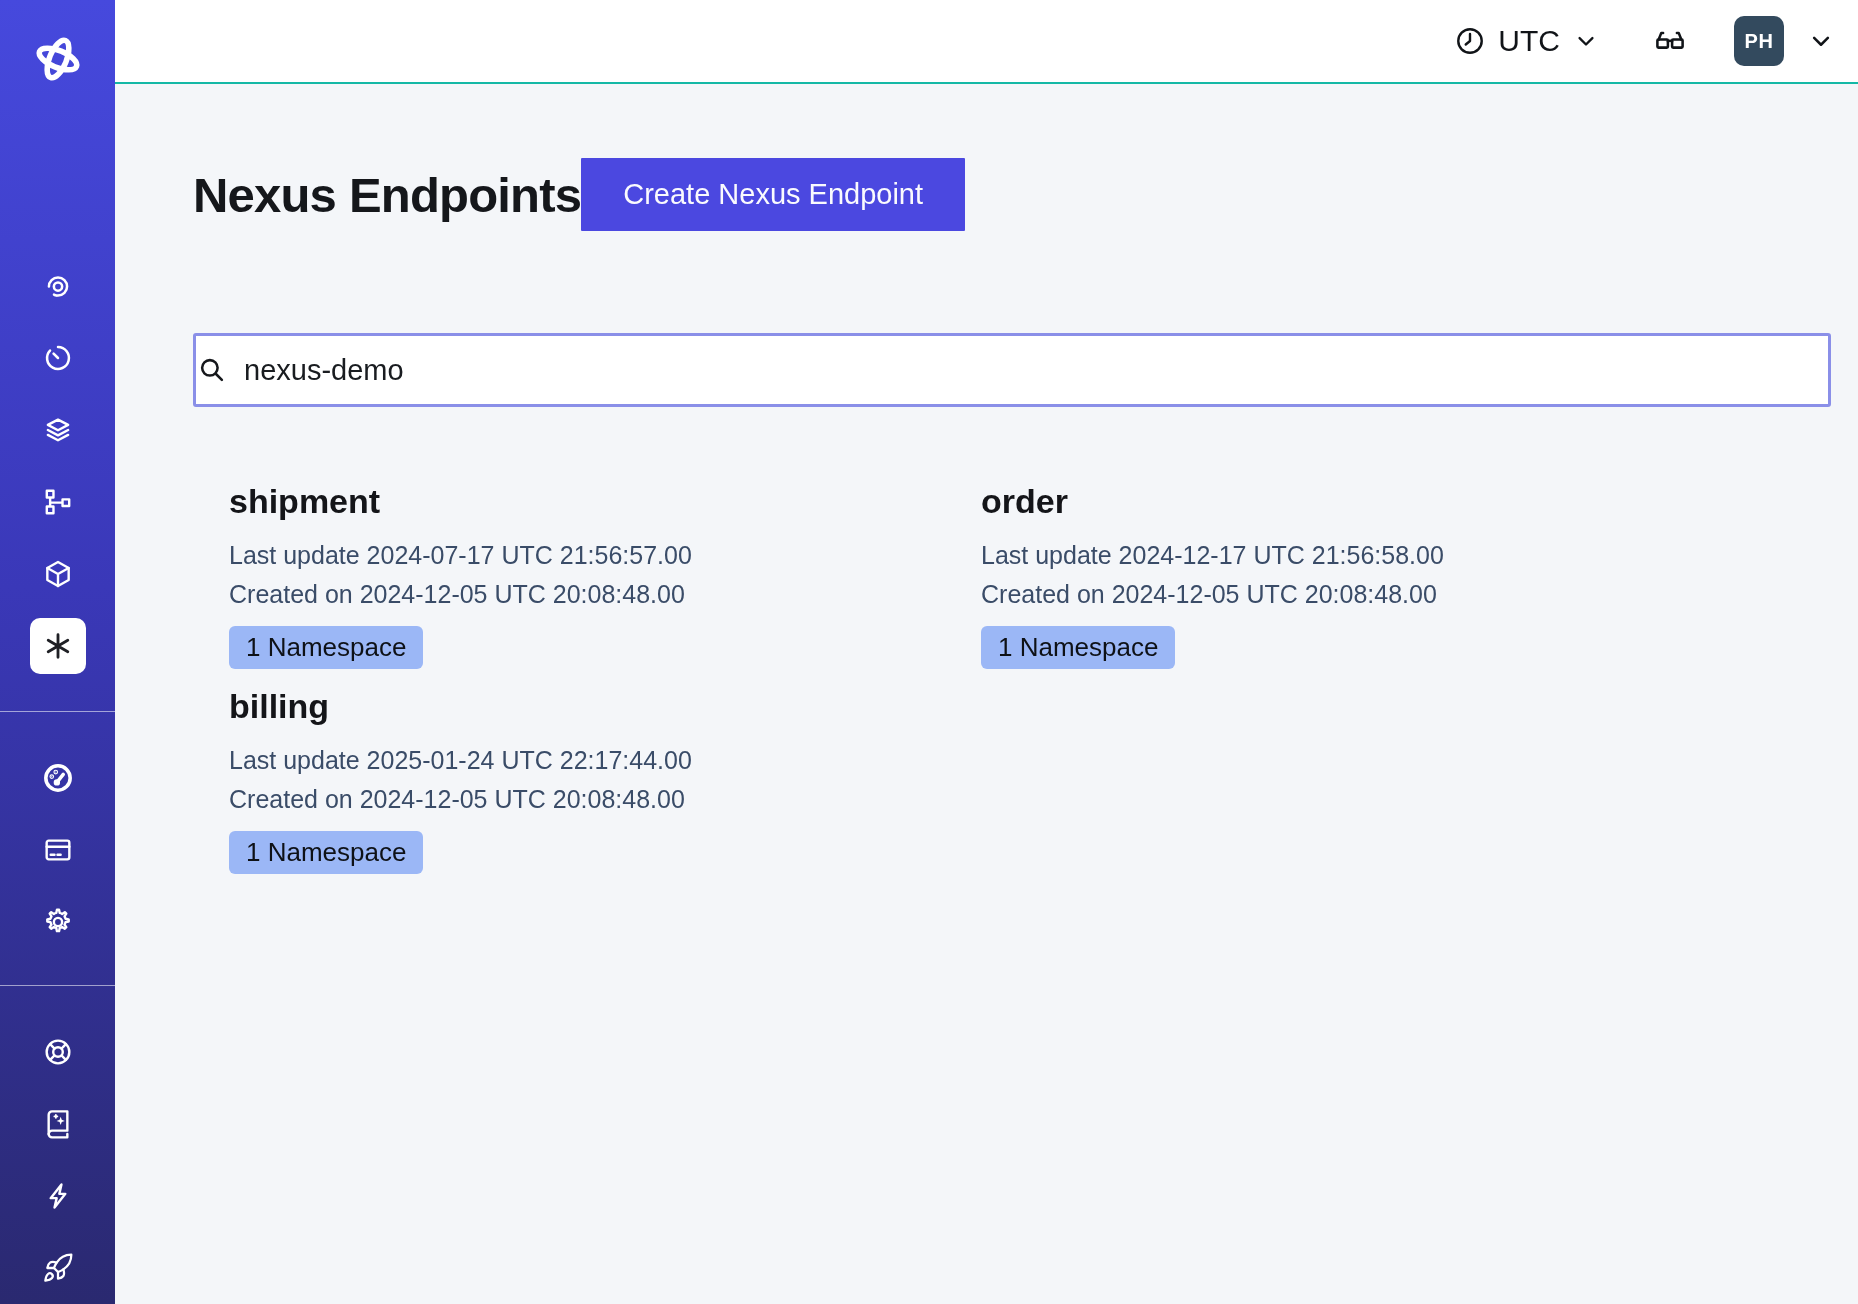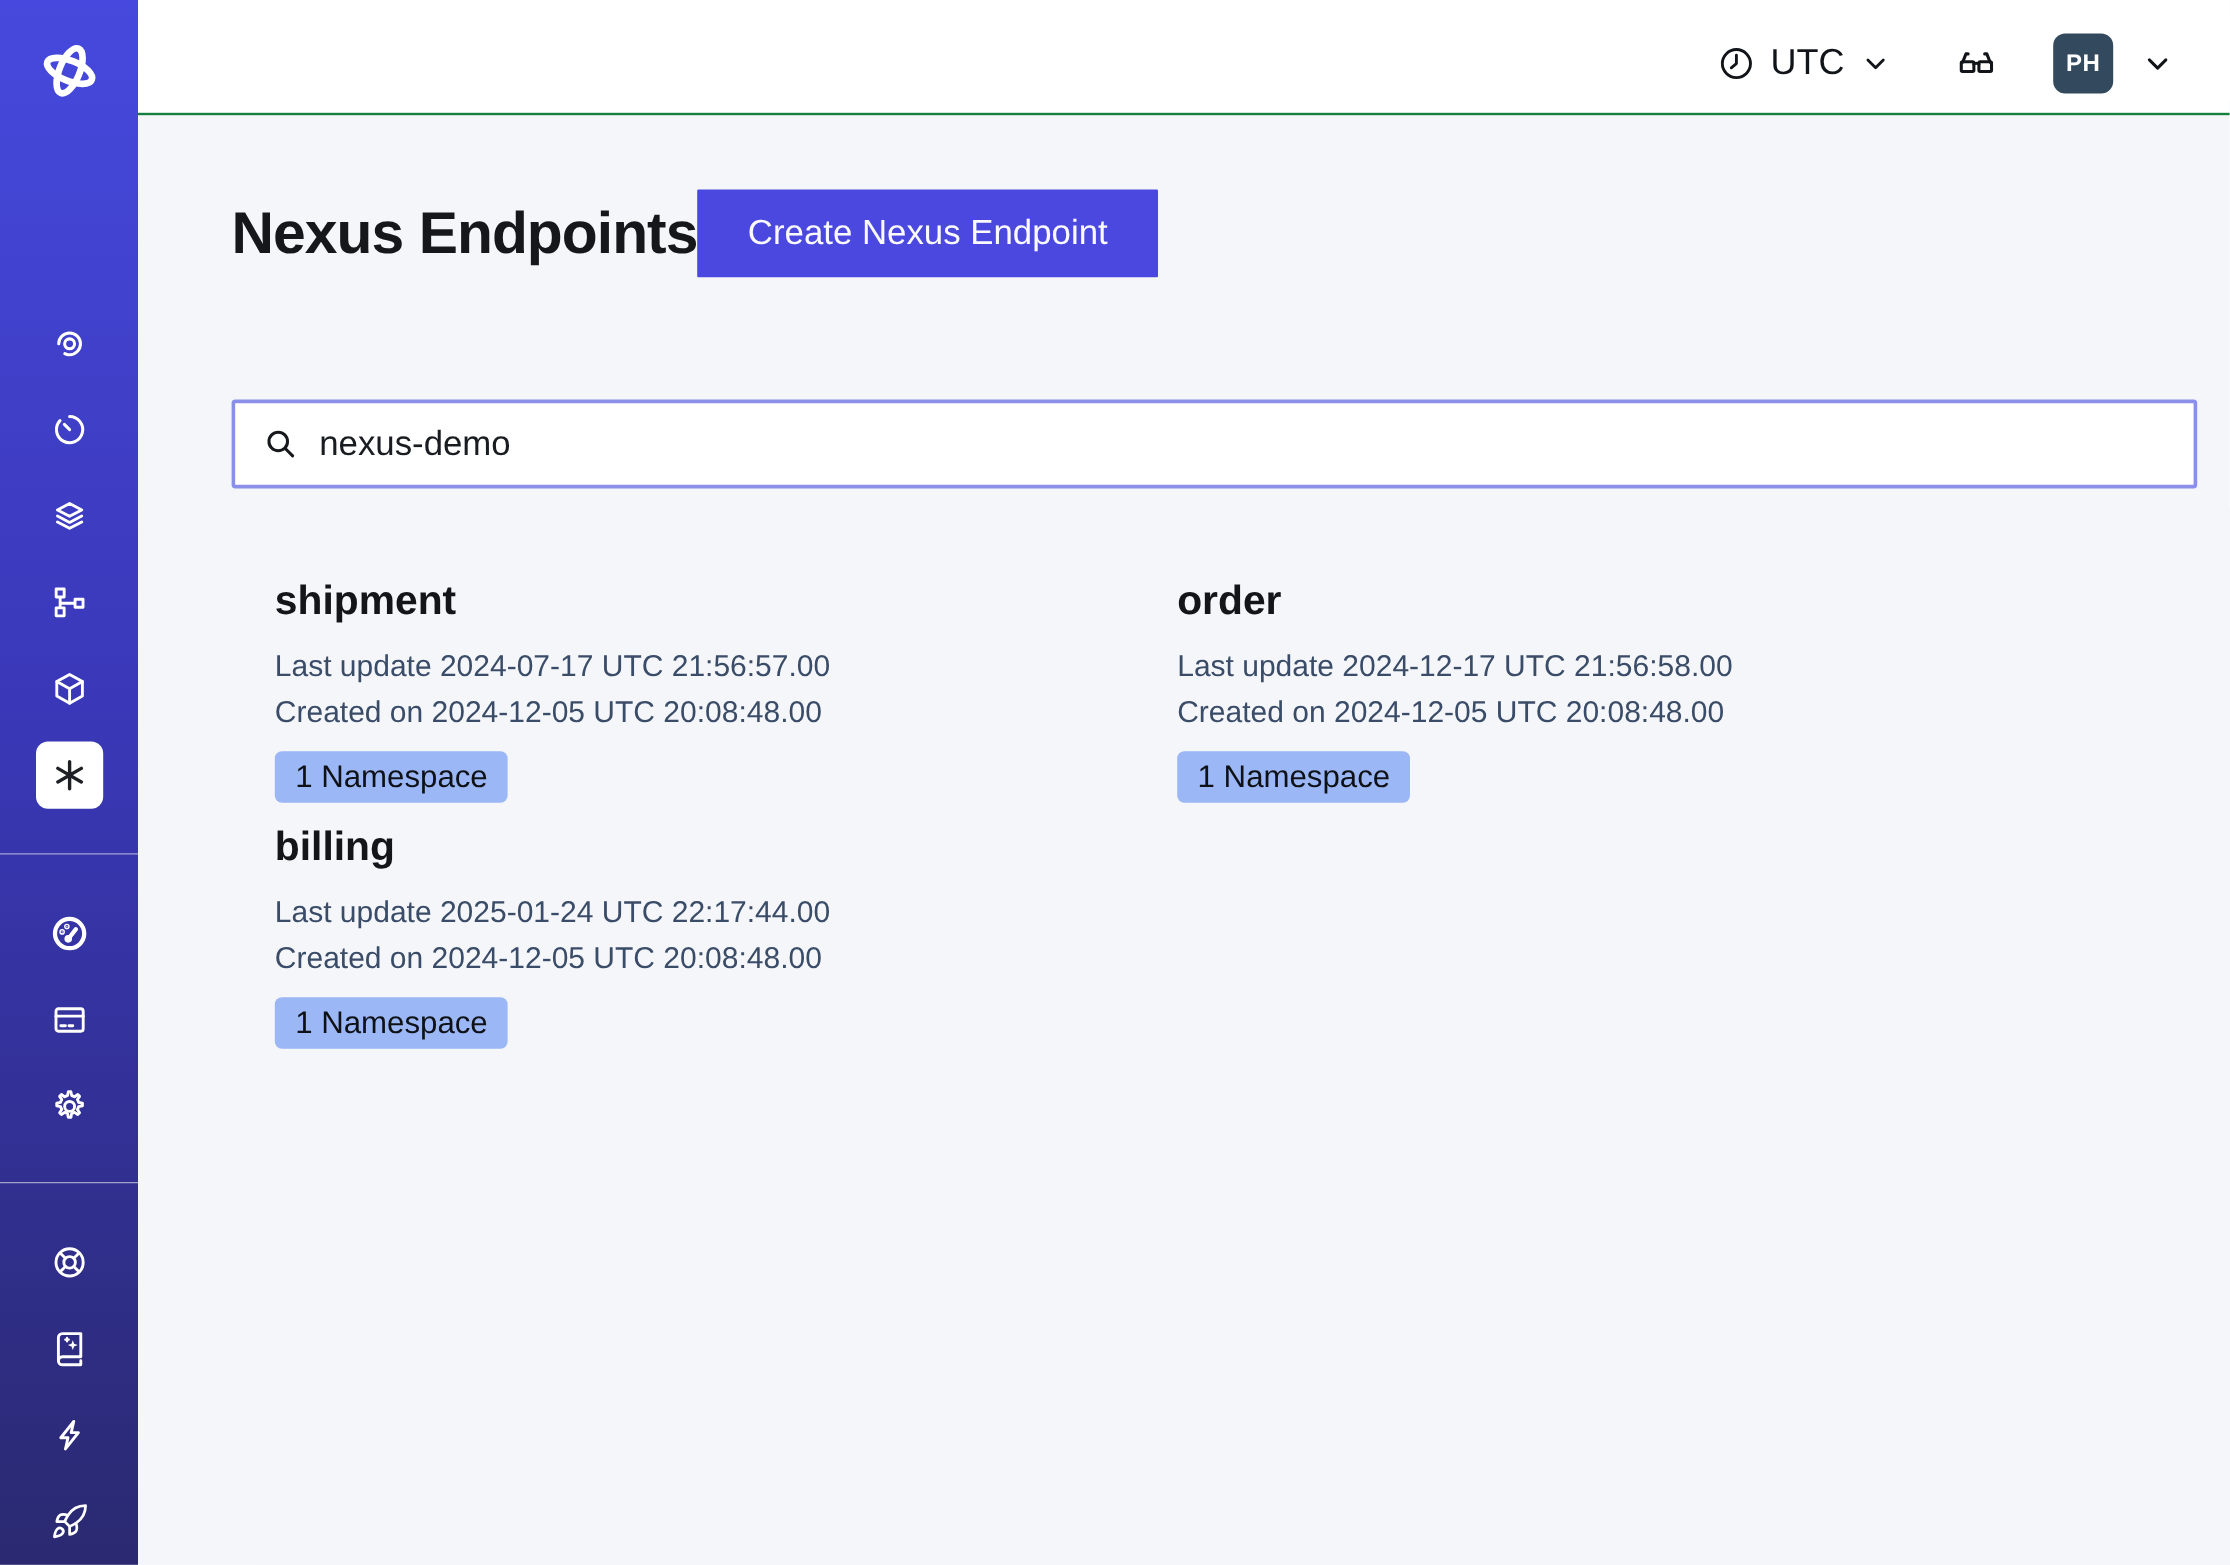--- a/index.html
+++ b/index.html
@@ -21,23 +21,23 @@
   .nav-item.selected { background:#ffffff; }
   .grp1 { margin-top:170px; }
   .side-divider { width:115px; height:0; border-top:1.5px solid rgba(255,255,255,.55); }
   .div1 { margin-top:37px; }
   .div2 { margin-top:35px; }
   .grp2 { margin-top:38px; }
   .grp3 { margin-top:38px; }
 
   
   .topbar {
-    position:absolute; left:115px; top:12px; right:0; height:84px; background:#ffffff;
-    border-bottom:2px solid #15803d; display:flex; align-items:center;
-    justify-content:flex-end; padding-right:45px; z-index:4;
+    position:absolute; left:115px; top:0; right:0; height:84px; background:#ffffff;
+    border-bottom:2px solid #14b8a6; display:flex; align-items:center;
+    justify-content:flex-end; padding-right:22px; z-index:4;
   }
   .tz-picker { display:flex; align-items:center; gap:12px; cursor:pointer; }
   .tz-label { font-size:30px; color:#111418; }
   .tb-gap-a { width:52px; }
   .tb-gap-b { width:46px; }
   .glasses-btn { display:flex; align-items:center; cursor:pointer; }
   .user-menu { display:flex; align-items:center; gap:22px; cursor:pointer; }
   .avatar { width:50px; height:50px; border-radius:10px; background:#334A5E;
     color:#ffffff; font-size:20px; font-weight:bold; display:flex;
     align-items:center; justify-content:center; letter-spacing:.5px; }
@@ -49,21 +49,21 @@
   }
   .header-row { margin-top:74px; display:flex; align-items:center;
     justify-content:flex-start; }
   .page-title { font-size:49px; font-weight:700; color:#15171B; letter-spacing:-0.8px; }
   .create-btn { height:73px; padding:0 42px; background:#4B48E0; color:#FAFAFE;
     font-size:29px; font-family:"Liberation Sans", sans-serif; border:none;
     border-radius:1px; cursor:pointer; }
 
   .search-box { margin-top:102px; height:74px; background:#ffffff;
     border:3px solid #8A8FE8; border-radius:3px; display:flex; align-items:center;
-    padding-left:22px; gap:16px; }
+    gap:16px; }
   .search-box input { flex:1; border:none; outline:none; font-size:29px;
     color:#191C20; font-family:"Liberation Sans", sans-serif; background:transparent; height:60px; }
 
   .cards-grid { margin-top:73px; margin-left:36px; display:grid;
     grid-template-columns:736px auto; row-gap:112px; justify-content:start;gap:16px; }
   .endpoint-card { cursor:pointer; }
   .card-title { font-size:34px; font-weight:700; color:#141519; line-height:42px;
     margin-bottom:14px; }
   .card-meta { font-size:25px; color:#3A4C68; line-height:39px; }
   .ns-badge { display:inline-block; margin-top:12px; background:#9BB7F6;

